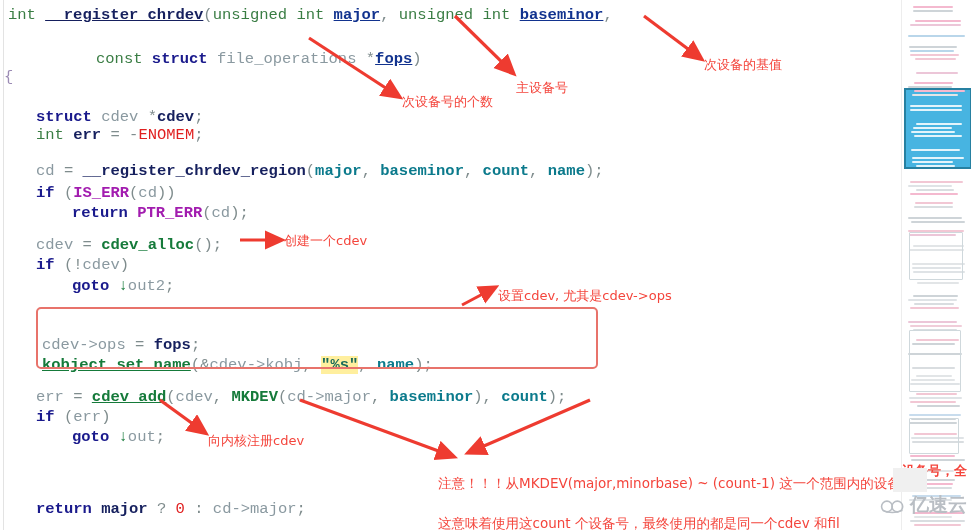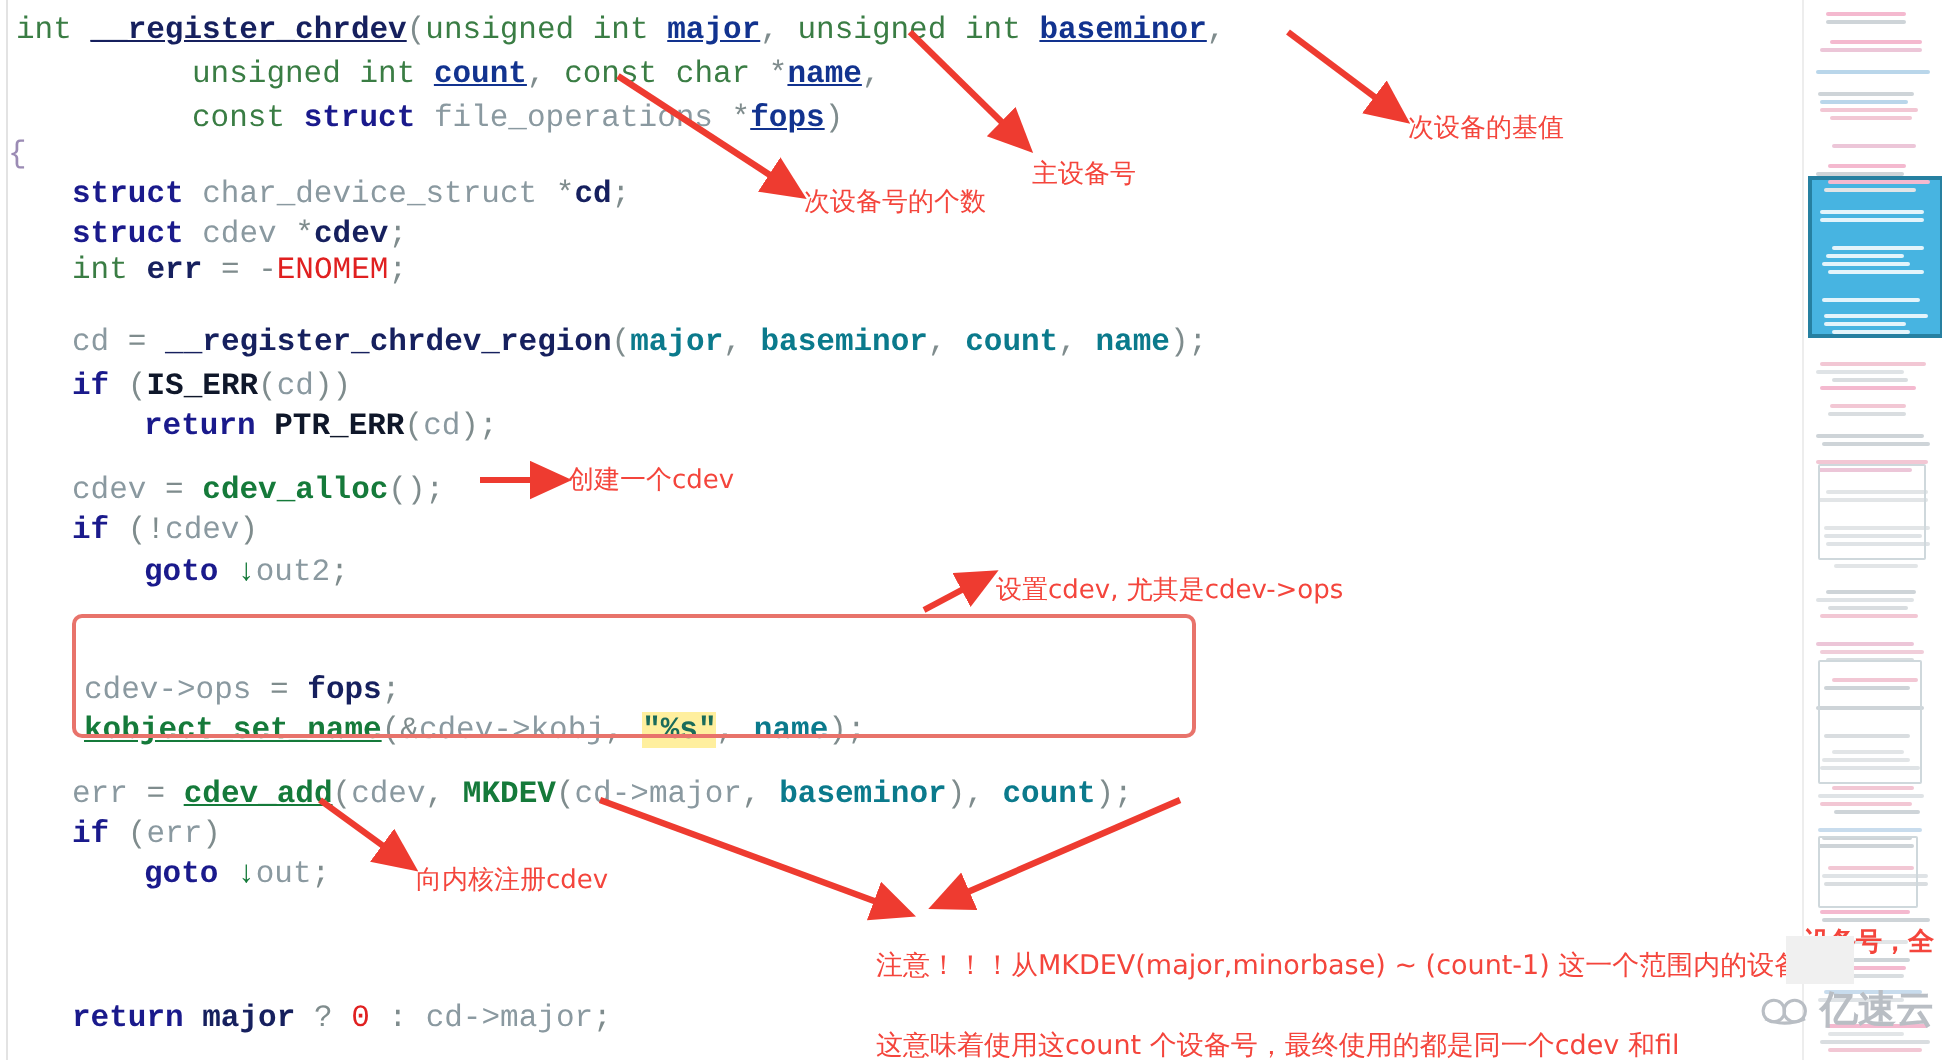--- a/index.html
+++ b/index.html
@@ -55,21 +55,21 @@
   
   .kw      { color: #1a1a8c; font-weight: bold; }           
   .type    { color: #3a7d44; }                              
   .fn      { color: #16205e; font-weight: bold; text-decoration: underline; }
   .fnplain { color: #16205e; font-weight: bold; }
   .grn     { color: #157a3a; font-weight: bold; }           
   .grnu    { color: #157a3a; font-weight: bold; text-decoration: underline; }
   .param   { color: #0b7a8c; font-weight: bold; }           
   .paramu  { color: #12338f; font-weight: bold; text-decoration: underline; }
   .id      { color: #8a99a0; }                              
-  .macro   { color: #0f172a; font-weight: bold; }
+  .macro   { color: #a21caf; font-weight: bold; }
   .err     { color: #e02020; }                              
   .brace   { color: #9b8bb4; }
   .str     { color: #1a6b5a; font-weight: bold; background: #ffef9e; }
   .punct   { color: #7f8c8d; }
   .arrowglyph { color: #157a3a; font-weight: bold; }
 
   
   #cdev-box {
     position: absolute;
     left: 36px;
@@ -174,27 +174,25 @@
 <body>
 
 <div id="page">
 
   <div class="left-rule"></div>
 
   <div id="code">
 
     <div class="ln" style="top:4px"><span class="type">int</span> <span class="fn">__register_chrdev</span><span class="punct">(</span><span class="type">unsigned int</span> <span class="paramu">major</span><span class="punct">,</span> <span class="type">unsigned int</span> <span class="paramu">baseminor</span><span class="punct">,</span></div>
 
-    <div class="ln" style="top:26px; left:96px"><span class="type">unsigned int</span> <span class="paramu">count</span><span class="punct">,</span> <span class="type">const char</span> <span class="punct">*</span><span class="paramu">name</span><span class="punct">,</span></div>
 
     <div class="ln" style="top:48px; left:96px"><span class="type">const</span> <span class="kw">struct</span> <span class="id">file_operations</span> <span class="punct">*</span><span class="paramu">fops</span><span class="punct">)</span></div>
 
     <div class="ln" style="top:66px; left:4px"><span class="brace">{</span></div>
 
-    <div class="ln" style="top:86px; left:36px"><span class="kw">struct</span> <span class="id">char_device_struct</span> <span class="punct">*</span><span class="fnplain">cd</span><span class="punct">;</span></div>
 
     <div class="ln" style="top:106px; left:36px"><span class="kw">struct</span> <span class="id">cdev</span> <span class="punct">*</span><span class="fnplain">cdev</span><span class="punct">;</span></div>
 
     <div class="ln" style="top:124px; left:36px"><span class="type">int</span> <span class="fnplain">err</span> <span class="punct">=</span> <span class="punct">-</span><span class="err">ENOMEM</span><span class="punct">;</span></div>
 
     <div class="ln" style="top:160px; left:36px"><span class="id">cd</span> <span class="punct">=</span> <span class="fnplain">__register_chrdev_region</span><span class="punct">(</span><span class="param">major</span><span class="punct">,</span> <span class="param">baseminor</span><span class="punct">,</span> <span class="param">count</span><span class="punct">,</span> <span class="param">name</span><span class="punct">);</span></div>
 
     <div class="ln" style="top:182px; left:36px"><span class="kw">if</span> <span class="punct">(</span><span class="macro">IS_ERR</span><span class="punct">(</span><span class="id">cd</span><span class="punct">))</span></div>
 
     <div class="ln" style="top:202px; left:72px"><span class="kw">return</span> <span class="macro">PTR_ERR</span><span class="punct">(</span><span class="id">cd</span><span class="punct">);</span></div>

